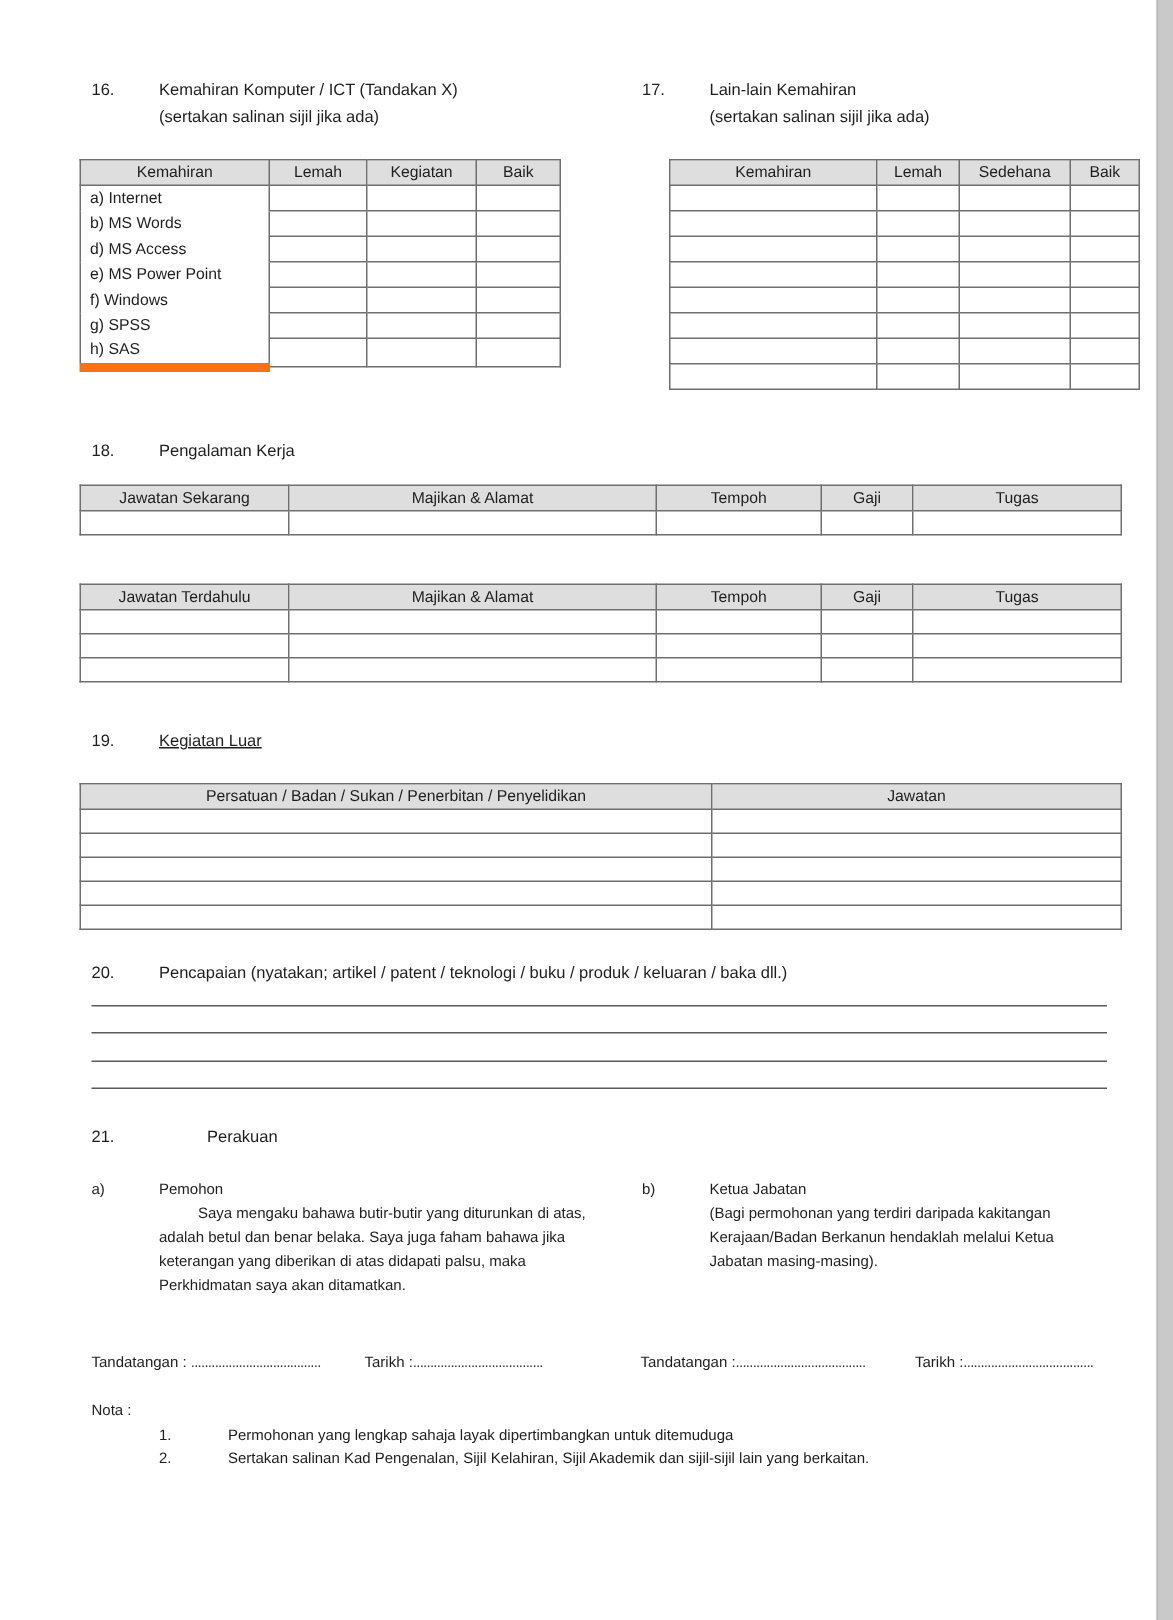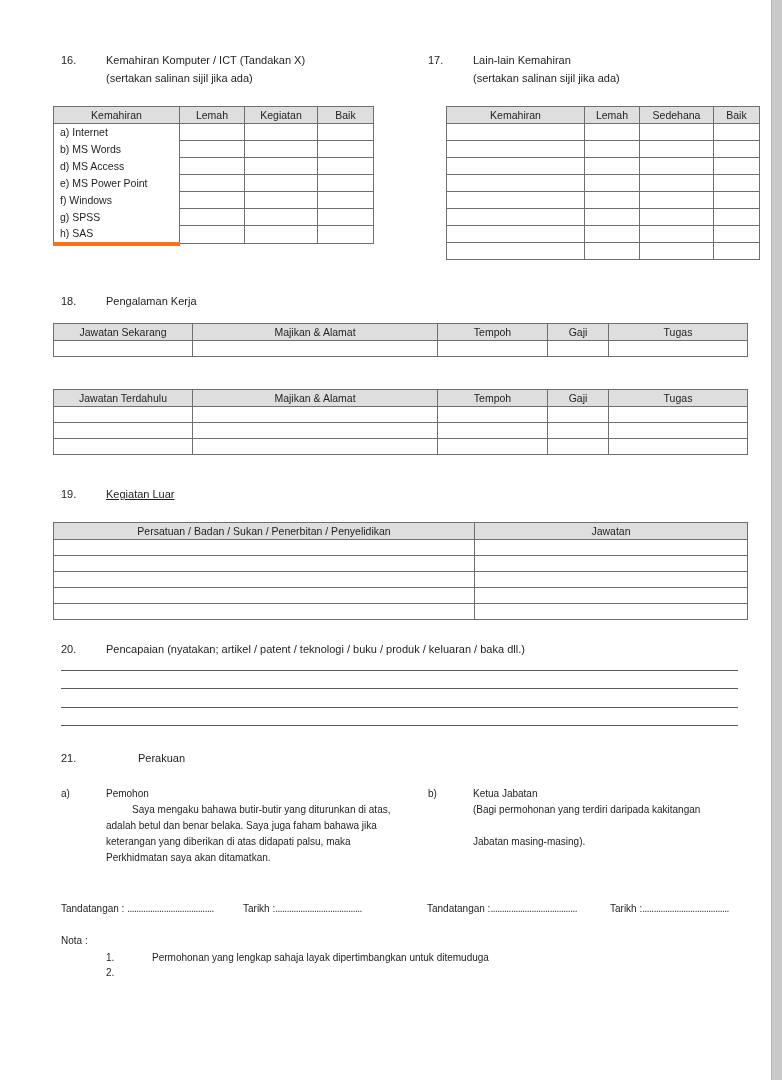--- a/index.html
+++ b/index.html
@@ -13,21 +13,21 @@
   .scroll-edge { position: absolute; left: 771px; top: 0; width: 11px; height: 1080px; background: #c9c9c9; border-left: 1px solid #b5b5b5; }
   .num { position: absolute; font-size: 11px; }
   .title { position: absolute; font-size: 11px; line-height: 16px; }
   table.grid { position: absolute; border-collapse: collapse; table-layout: fixed; }
   table.grid th, table.grid td {
     border: 1px solid #6f6f6f; padding: 0; height: 16px; font-weight: normal;
     font-size: 10.5px; line-height: 15px; overflow: hidden; white-space: nowrap;
   }
   table.grid th { background: #dedede; text-align: center; }
   table.grid td.label { padding-left: 6px; text-align: left; border-top: none; border-bottom: none; }
-  table.grid tr:last-child td.label { border-bottom: 4px solid #f97316; }
+  table.grid tr:last-child td.label { border-bottom: 6px solid #f97316; }
   .line { position: absolute; left: 61px; width: 677px; height: 0; border-top: 1px solid #5a5a5a; }
   .para { position: absolute; font-size: 10px; line-height: 16px; }
   .sig { position: absolute; font-size: 10px; white-space: nowrap; }
   .dots { letter-spacing: -0.5px; color: #333; }
   .nota-item { position: absolute; font-size: 10px; white-space: nowrap; }
 </style>
 </head>
 <body>
 
 <div class="page">
@@ -292,34 +292,36 @@
   <div class="para" style="left:61px; top:786px;">a)</div>
   <div class="para" style="left:106px; top:786px;">Pemohon</div>
   <div class="para" style="left:106px; top:802px;margin-left:26px;">Saya mengaku bahawa butir-butir yang diturunkan di atas,</div>
   <div class="para" style="left:106px; top:818px;">adalah betul dan benar belaka. Saya juga faham bahawa jika</div>
   <div class="para" style="left:106px; top:834px;">keterangan yang diberikan di atas didapati palsu, maka</div>
   <div class="para" style="left:106px; top:850px;">Perkhidmatan saya akan ditamatkan.</div>
 
   <div class="para" style="left:428px; top:786px;">b)</div>
   <div class="para" style="left:473px; top:786px;">Ketua Jabatan</div>
   <div class="para" style="left:473px; top:802px;">(Bagi permohonan yang terdiri daripada kakitangan</div>
+  <div class="para" style="left:473px; top:818px;">Kerajaan/Badan Berkanun hendaklah melalui Ketua</div>
   <div class="para" style="left:473px; top:834px;">Jabatan masing-masing).</div>
 
   <div class="sig" style="left:61px; top:903px;">
     <span>Tandatangan : </span><span class="dots">......................................</span>
   </div>
   <div class="sig" style="left:243px; top:903px;">
     <span>Tarikh :</span><span class="dots">......................................</span>
   </div>
   <div class="sig" style="left:427px; top:903px;">
     <span>Tandatangan :</span><span class="dots">......................................</span>
   </div>
   <div class="sig" style="left:610px; top:903px;">
     <span>Tarikh :</span><span class="dots">......................................</span>
   </div>
 
   <div class="sig" style="left:61px; top:935px;">Nota  :</div>
   <div class="nota-item" style="left:106px; top:952px;">1.</div>
   <div class="nota-item" style="left:152px; top:952px;">Permohonan yang lengkap sahaja layak dipertimbangkan untuk ditemuduga</div>
   <div class="nota-item" style="left:106px; top:967px;">2.</div>
+  <div class="nota-item" style="left:152px; top:967px;">Sertakan salinan Kad Pengenalan, Sijil Kelahiran, Sijil Akademik dan sijil-sijil lain yang berkaitan.</div>
 </div>
 
 <div class="scroll-edge"></div>
 
 </body></html>

